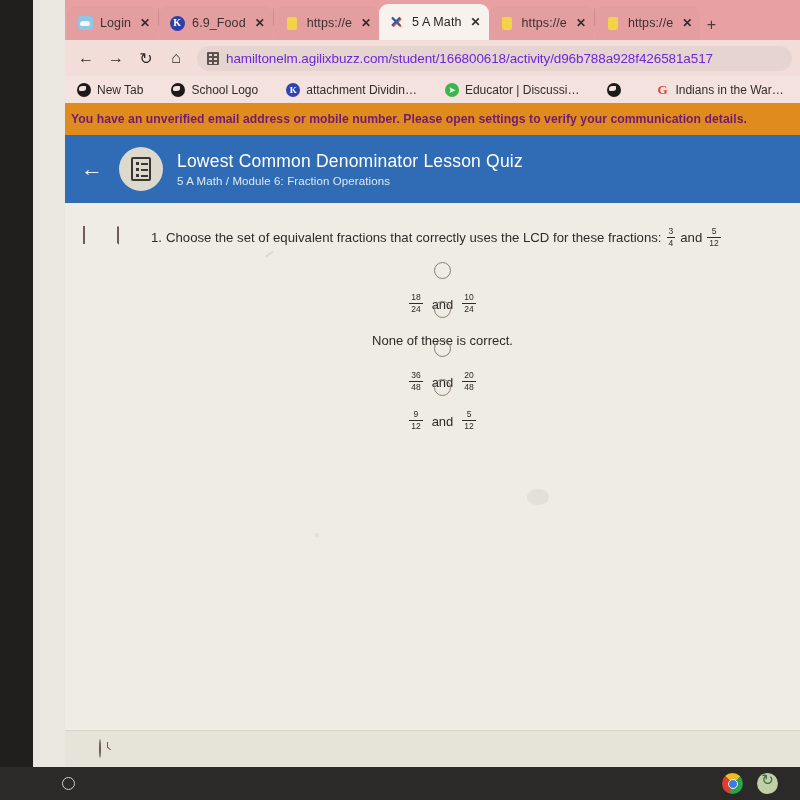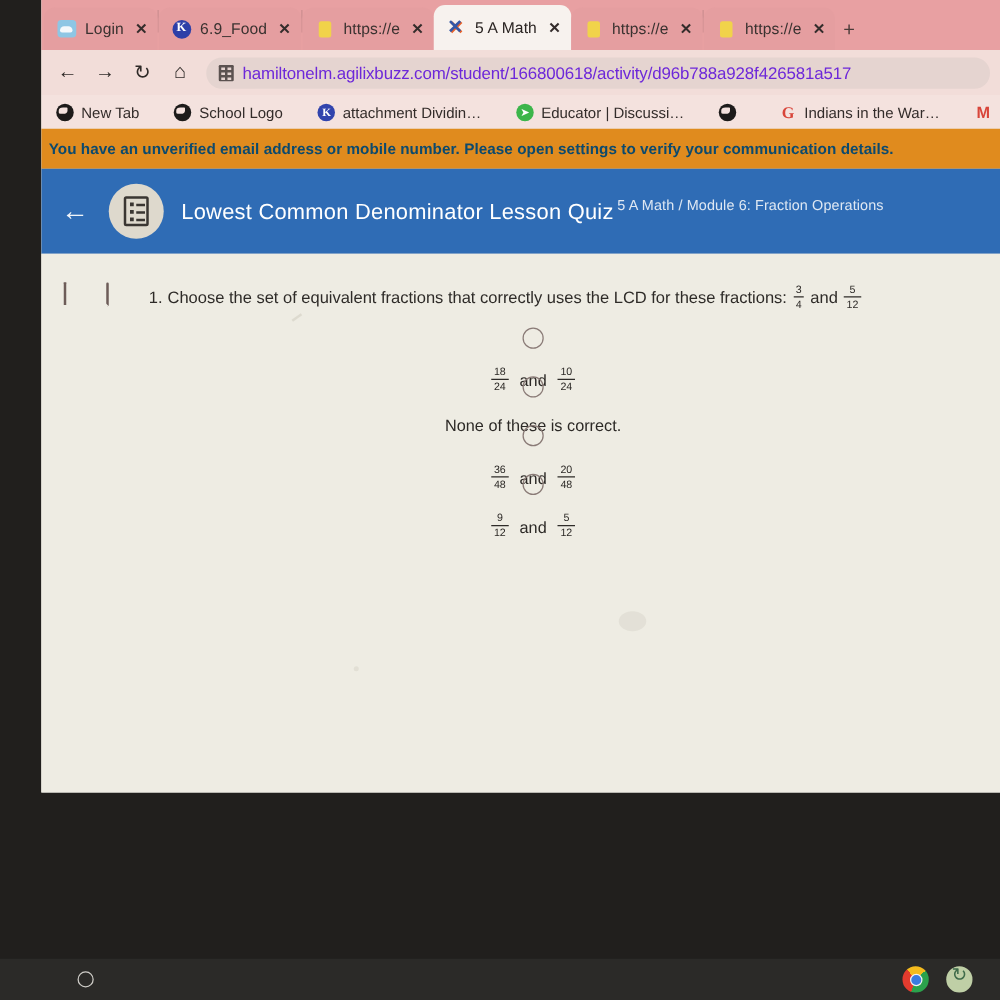--- a/index.html
+++ b/index.html
@@ -14,23 +14,24 @@
   #screen {
     position: relative;
     width: 800px; height: 800px;
     background: #211f1d;
   }
 
   
   #browser {
     position: absolute;
     left: 33px; top: 0px;
-    width: 767px; height: 634px;
+    width: 767px; height: 800px;
     background: #e9e7df;
     overflow: hidden;
+    padding-left: 32px;
   }
 
   
   #tabstrip {
     position: relative;
     height: 40px;
     background: #e8a0a2;
     display: flex;
     align-items: flex-end;
     padding-left: 2px;
@@ -239,21 +240,21 @@
   
   #notice {
     height: 32px;
     background: #e08b1e;
     display: flex;
     align-items: center;
     padding: 0 6px;
   }
   #notice span {
     font-size: 12.2px;
-    color: #0c4a6e;
+    color: #701a75;
     letter-spacing: .05px;
     font-weight: 600;
   }
 
   
   #quizheader {
     height: 68px;
     background: #2f6cb5;
     display: flex;
     align-items: center;
@@ -288,21 +289,21 @@
     background: #3a3632;
     box-shadow: 0 6px 0 #3a3632, 0 12px 0 #3a3632;
   }
   #quizicon .sheet::after {
     content: "";
     position: absolute; left: 8px; top: 4px;
     width: 7px; height: 1.6px;
     background: #3a3632;
     box-shadow: 0 6px 0 #3a3632, 0 12px 0 #3a3632;
   }
-  #quiztitles { display: flex; flex-direction: row; gap: 3px; }
+  #quiztitles { display: flex; flex-direction: column; gap: 3px; }
   #quiztitle {
     font-size: 17.5px;
     color: #ffffff;
     font-weight: 400;
     letter-spacing: .2px;
   }
   #quizsub {
     font-size: 11.5px;
     color: #dfe8f3;
     letter-spacing: .1px;

